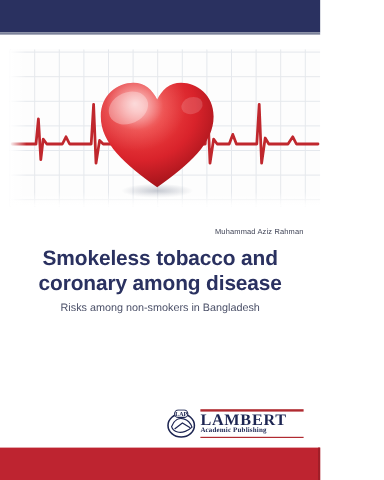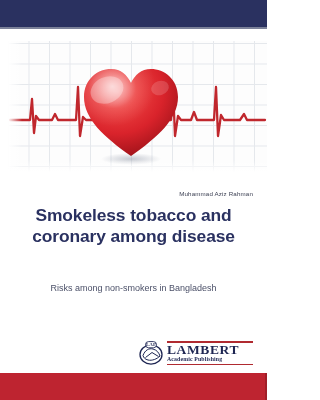--- a/index.html
+++ b/index.html
@@ -109,21 +109,20 @@
   }
   .subtitle {
     position: absolute;
     left: 12px;
     right: 12px;
     top: 251px;
     text-align: center;
     font-size: 9px;
     color: #4b5068;
     font-family: "Liberation Sans", sans-serif;
-    margin-top: 32px;
   }
 
   
   .logo {
     position: absolute;
     left: 0;
     right: 14px;
     top: 340px;
     height: 26px;
     display: flex;

